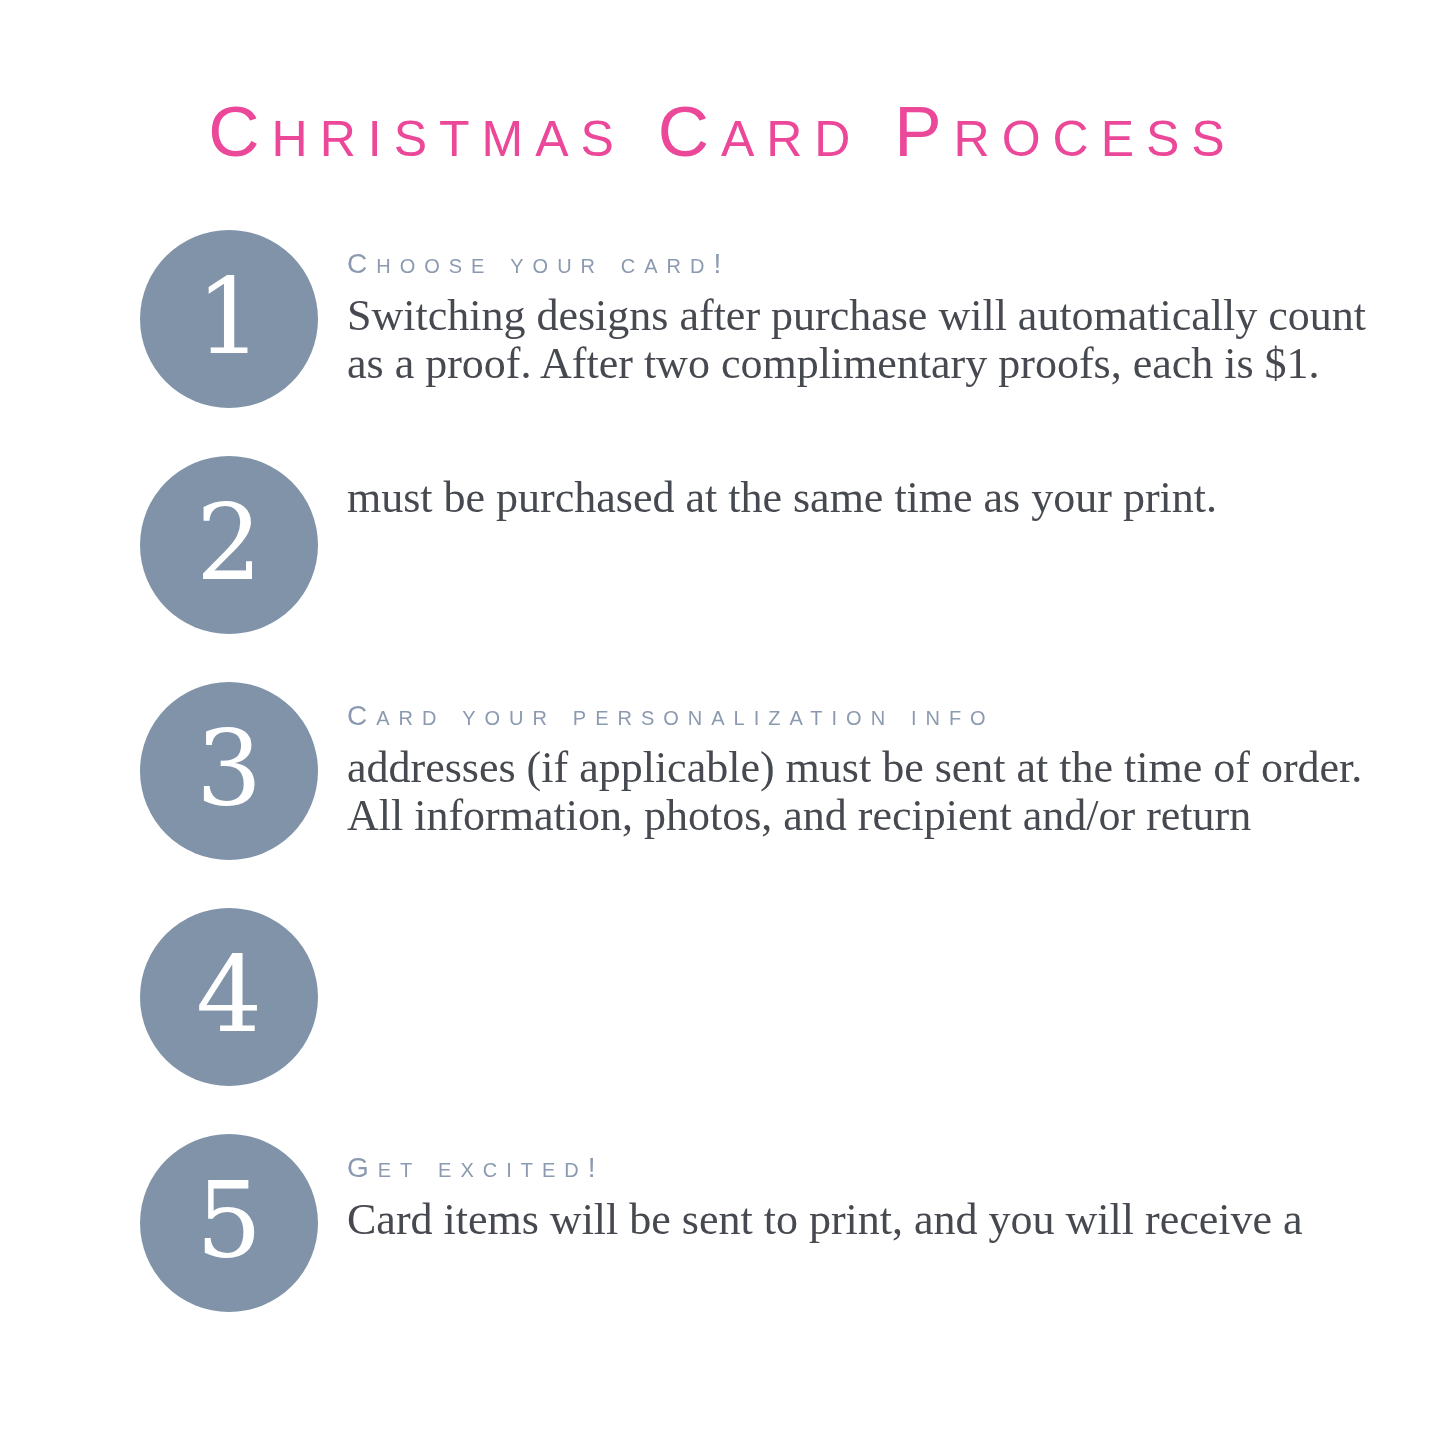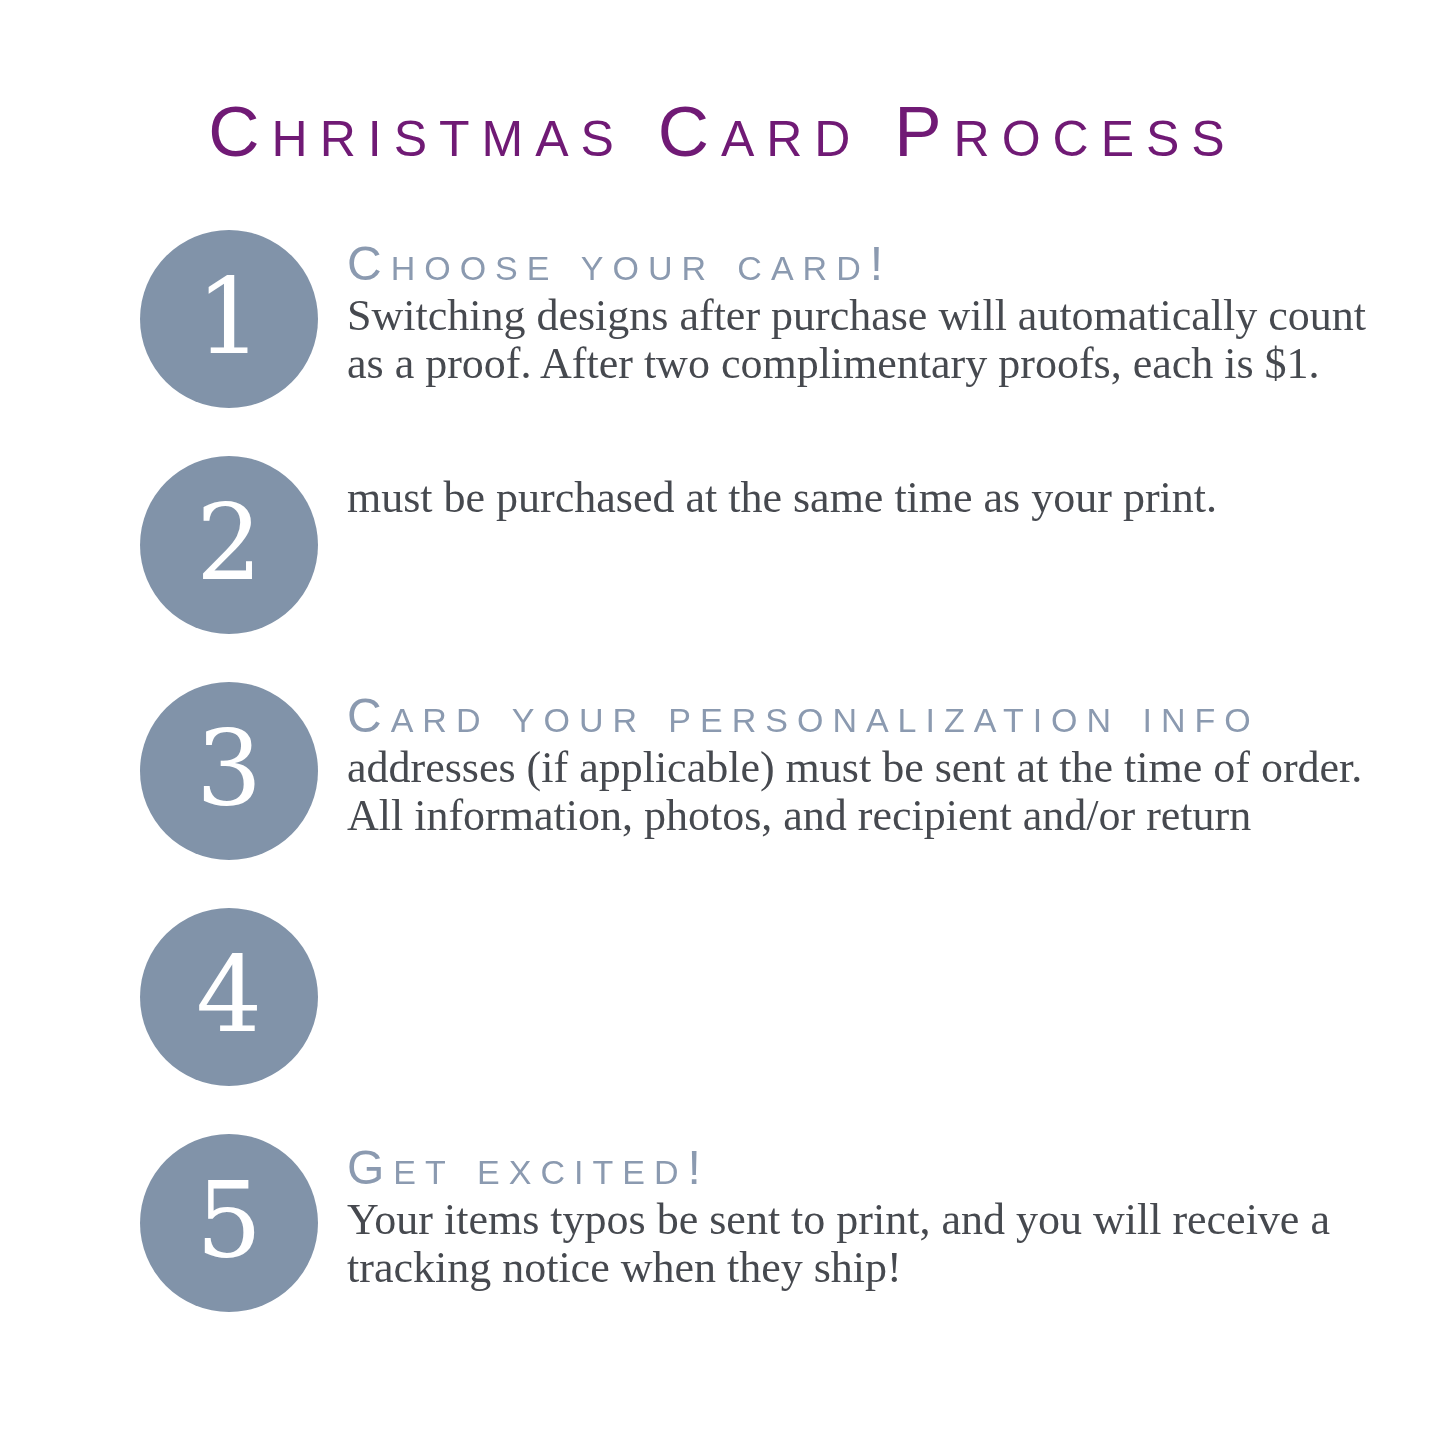--- a/index.html
+++ b/index.html
@@ -18,21 +18,21 @@
   .page-title {
     position: absolute;
     top: 96px;
     left: 0;
     width: 100%;
     text-align: center;
     font-family: "Liberation Sans", sans-serif;
     font-variant: small-caps;
     font-size: 71px;
     letter-spacing: 12px;
-    color: #701a75;
+    color: #ec4899;
     white-space: nowrap;
     line-height: 1;
   }
   .step {
     position: absolute;
     left: 140px;
     display: flex;
     flex-direction: row;
     align-items: flex-start;
   }
@@ -58,21 +58,21 @@
     color: #ffffff;
     line-height: 1;
     transform: translateY(-2px);
   }
   .step-text {
     padding-top: 12px;
   }
   .step-heading {
     font-family: "Liberation Sans", sans-serif;
     font-variant: small-caps;
-    font-size: 48px;
+    font-size: 28px;
     letter-spacing: 9px;
     color: #8b9ab0;
     line-height: 44px;
     white-space: nowrap;
   }
   .step-body {
     margin-top: 6px;
     font-family: "Liberation Serif", serif;
     font-size: 44px;
     color: #46494f;
@@ -132,19 +132,18 @@
     </div>
   </div>
 
   <div class="step step-5">
     <div class="circle">
       <span class="circle-number">5</span>
     </div>
     <div class="step-text">
       <div class="step-heading">Get excited!</div>
       <div class="step-body">
-        <div class="body-line">Your items typos be sent to print, and you will receive a</div>
-        <div class="body-line">tracking notice when they ship!</div>
+        <div class="body-line">Card items will be sent to print, and you will receive a</div>
       </div>
     </div>
   </div>
 
 </div>
 
 </body></html>

